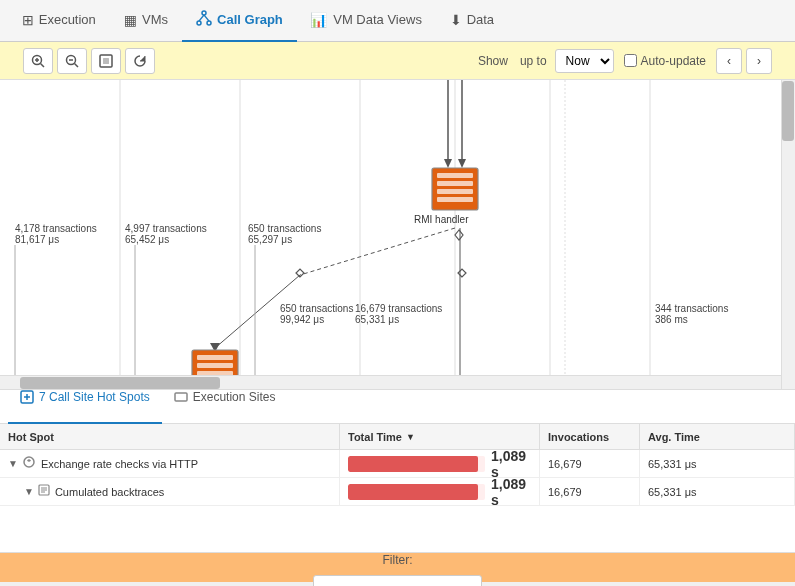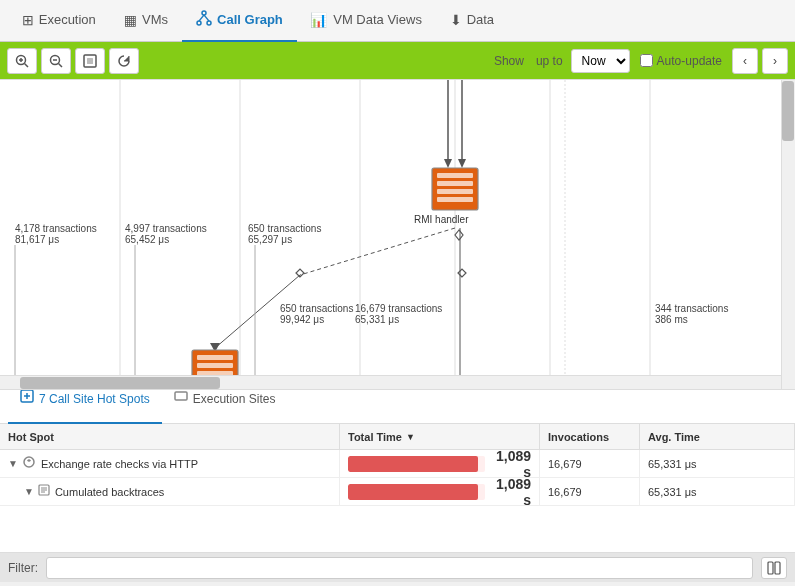--- a/index.html
+++ b/index.html
@@ -28,24 +28,24 @@
     .nav-item.active {
       color: #1a7abf;
       border-bottom: 2px solid #1a7abf;
     }
     .nav-icon { font-size: 14px; }
 
     
     .toolbar {
       display: flex;
       align-items: center;
-      background: #84cc16;
+      background: #fef9c3;
       border-bottom: 1px solid #ddd;
       height: 38px;
-      padding: 0 7px;
+      padding: 0 23px;
       gap: 4px;
     }
     .toolbar-btn {
       width: 30px; height: 26px;
       border: 1px solid #ccc;
       background: #fff;
       cursor: pointer;
       display: flex; align-items: center; justify-content: center;
       border-radius: 3px;
       font-size: 14px;
@@ -131,23 +131,23 @@
     .bottom-tabs {
       display: flex;
       align-items: center;
       border-bottom: 1px solid #ddd;
       height: 34px;
       padding: 0 8px;
       gap: 0;
     }
     .bottom-tab {
       display: flex;
-      align-items: flex-end;
+      align-items: flex-start;
       gap: 5px;
-      padding: 16px 12px;
+      padding: 0 12px;
       height: 34px;
       cursor: pointer;
       font-size: 12px;
       color: #555;
       border-bottom: 2px solid transparent;
     }
     .bottom-tab.active {
       color: #1a7abf;
       border-bottom: 2px solid #1a7abf;
     }
@@ -190,40 +190,41 @@
     .td {
       padding: 0 8px;
       font-size: 11px;
       color: #333;
       height: 100%;
       display: flex;
       align-items: center;
       border-right: 1px solid #eee;
     }
     .col-hotspot { width: 340px; }
-    .col-total { width: 200px; text-align: right; }
+    .col-total { width: 200px; }
     .col-inv { width: 100px; }
     .col-avg { flex: 1; }
 
     .expand-arrow { margin-right: 4px; font-size: 10px; color: #666; }
     .row-icon { margin-right: 5px; font-size: 12px; }
 
     .bar-container { width: 160px; height: 16px; background: #fee; border-radius: 2px; overflow: hidden; display: flex; align-items: center; }
     .bar-fill { height: 100%; background: #e05555; border-radius: 2px; }
     .bar-label { margin-left: 6px; font-size: 14px; font-weight: bold; color: #333; }
 
     
     .filter-bar {
       display: flex;
       align-items: center;
       height: 30px;
       padding: 0 8px;
       border-top: 1px solid #ddd;
-      background: #e5e5e5;
+      background: #fdba74;
       gap: 8px;
+      flex-direction: column;
     }
     .filter-label { color: #555; font-size: 12px; }
     .filter-input {
       flex: 1;
       height: 22px;
       border: 1px solid #ccc;
       border-radius: 3px;
       padding: 0 6px;
       font-size: 12px;
     }

